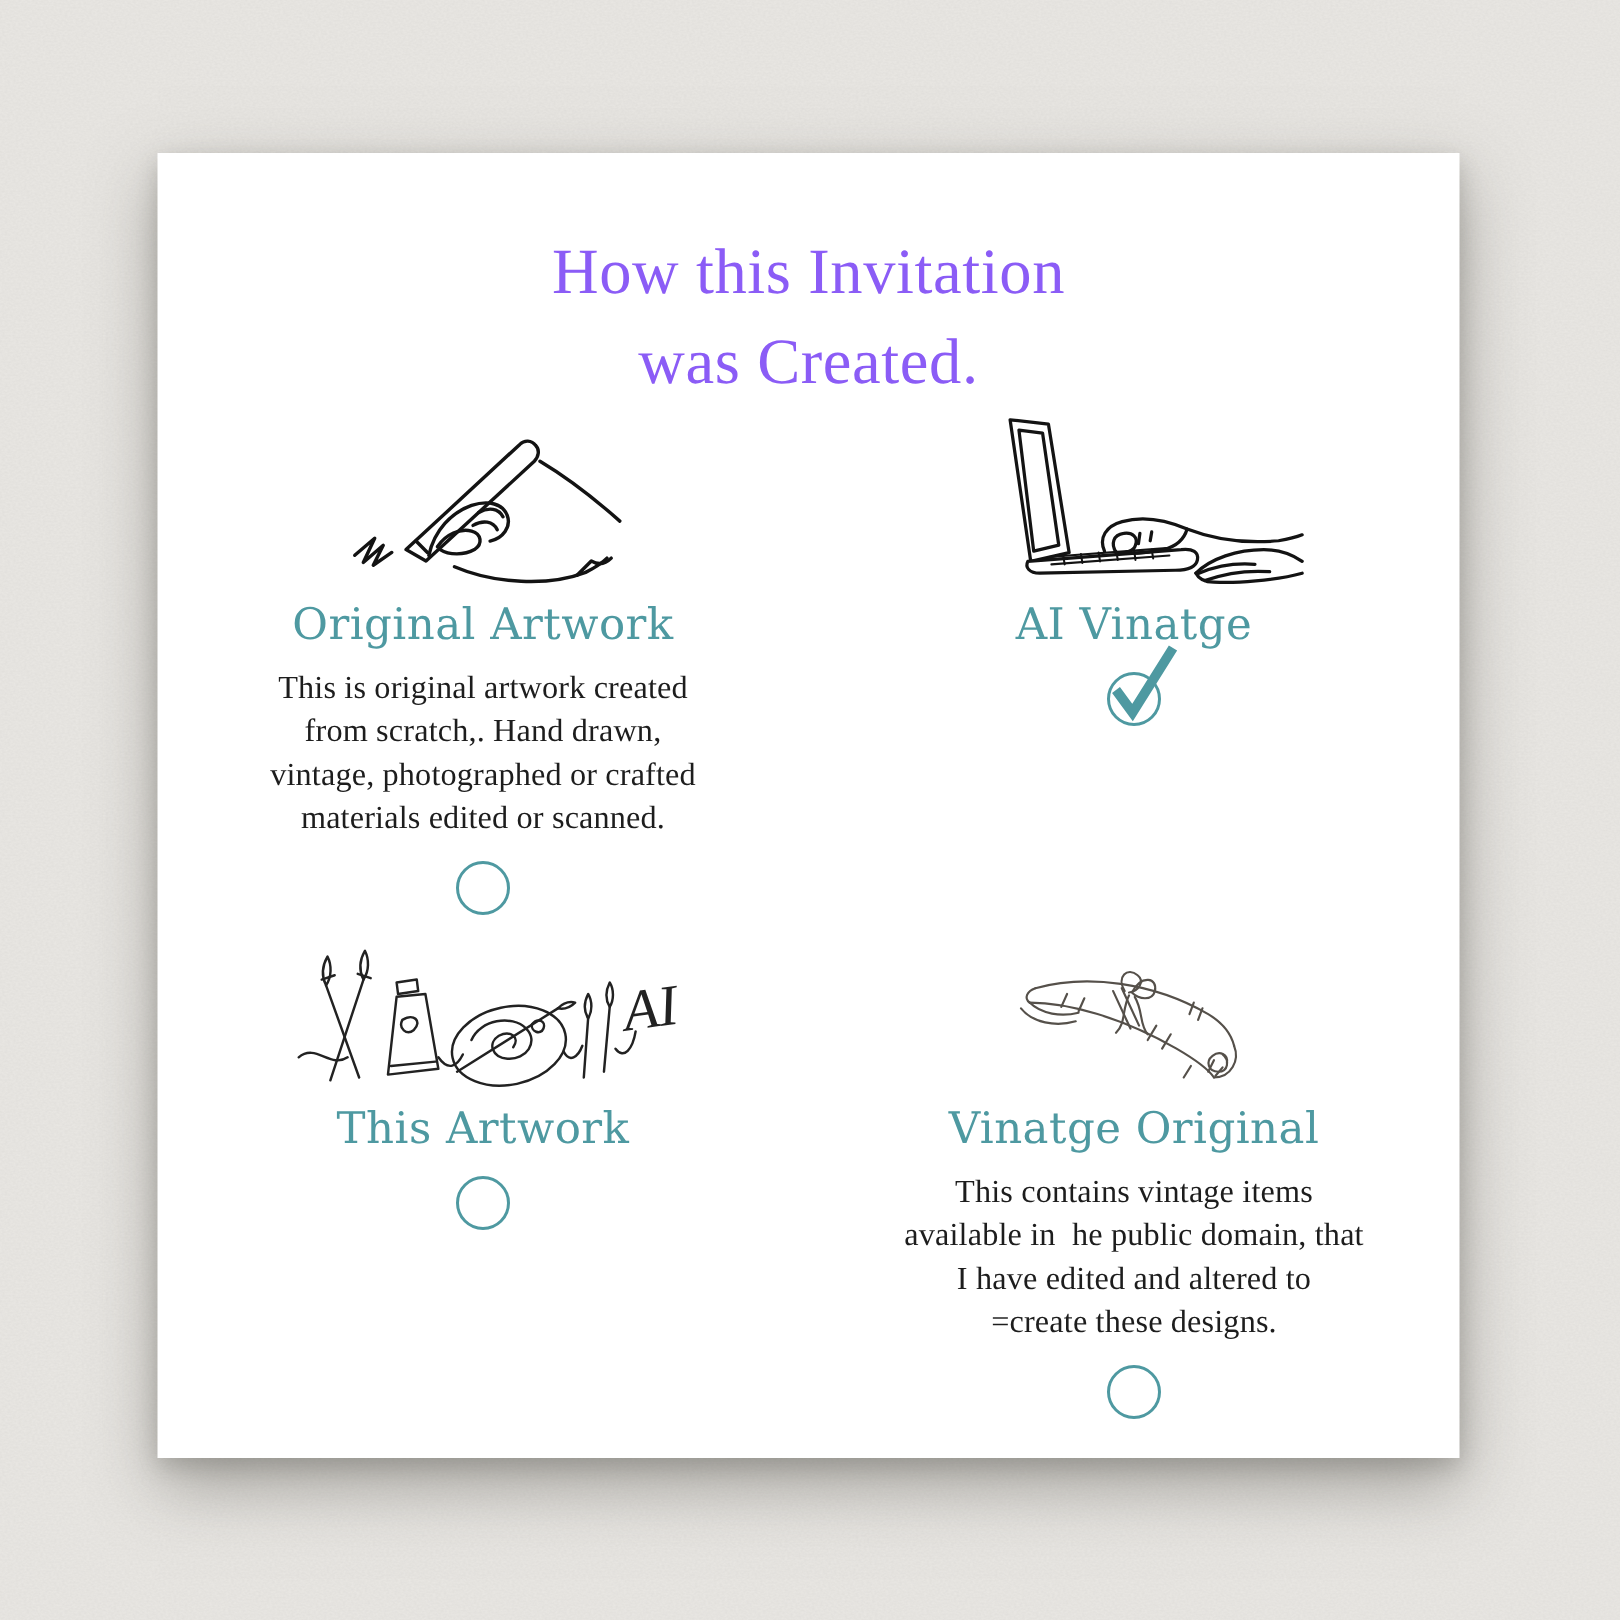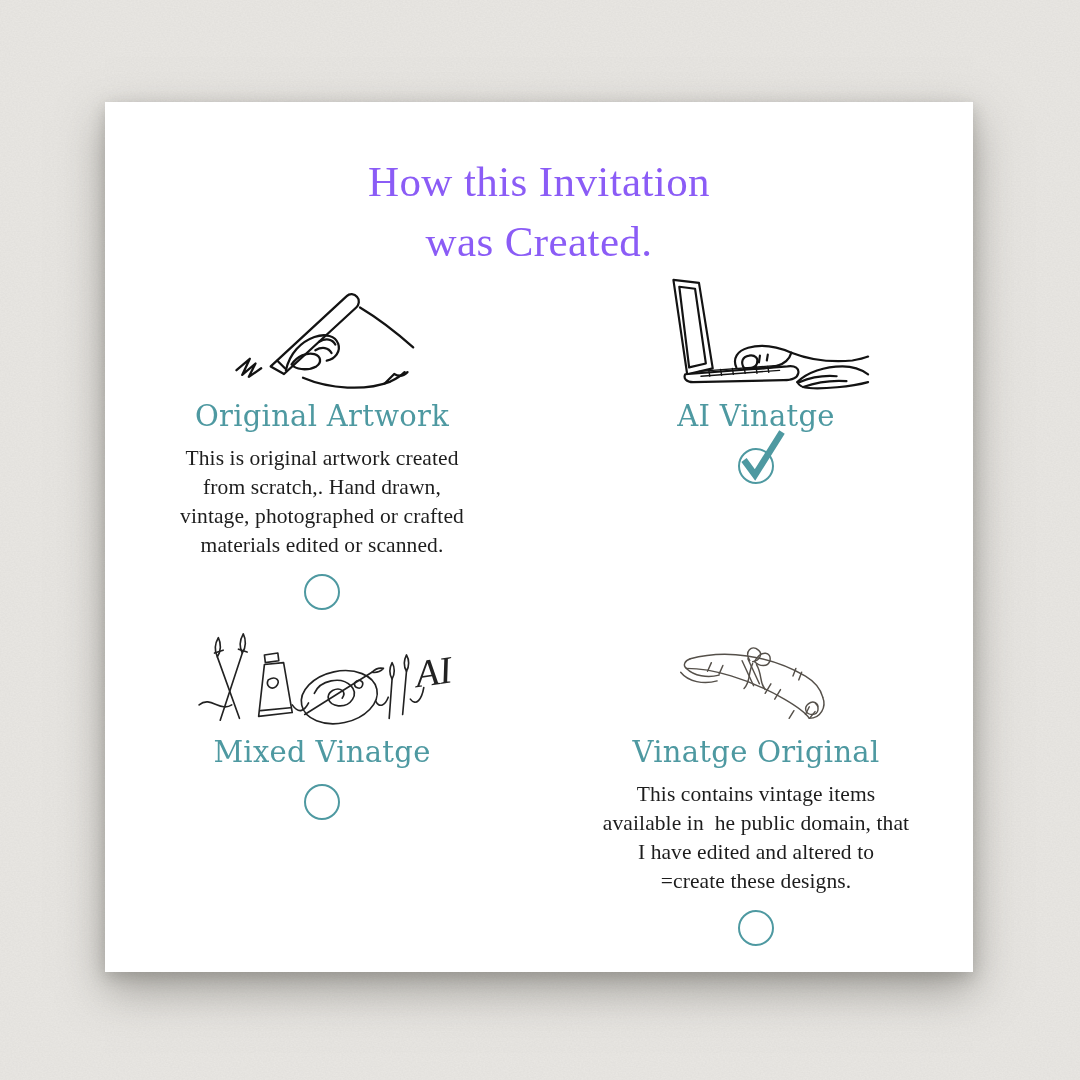--- a/index.html
+++ b/index.html
@@ -145,21 +145,21 @@
           <path d="M182,44 C186,40 190,39 194,40 C191,43 187,45 182,44 Z"></path>
           <path d="M186,74 C190,82 196,78 199,70"></path>
           <path d="M203,34 C200,40 200,46 203,51 C206,46 206,39 203,34 Z"></path>
           <path d="M203,51 L200,92"></path>
           <path d="M218,26 C215,32 215,38 218,43 C221,38 221,31 218,26 Z"></path>
           <path d="M218,43 L214,88"></path>
           <path d="M222,72 C228,80 234,72 236,60"></path>
           <text x="228" y="58" transform="rotate(-8 240 50)" font-family="'Liberation Serif',serif" font-style="italic" font-size="40" fill="#222222" stroke="none">AI</text>
         </svg>
       </div>
-      <h2 class="heading">Mixed Vinatge</h2>
+      <h2 class="heading">This Artwork</h2>
       <div class="checkbox">
         <svg width="40" height="40">
           <circle cx="20" cy="20" r="17" fill="none" stroke="#4e99a1" stroke-width="2"></circle>
         </svg>
 
       </div>
     </section>
 
     <section class="quad row2">
       <div class="illus">

